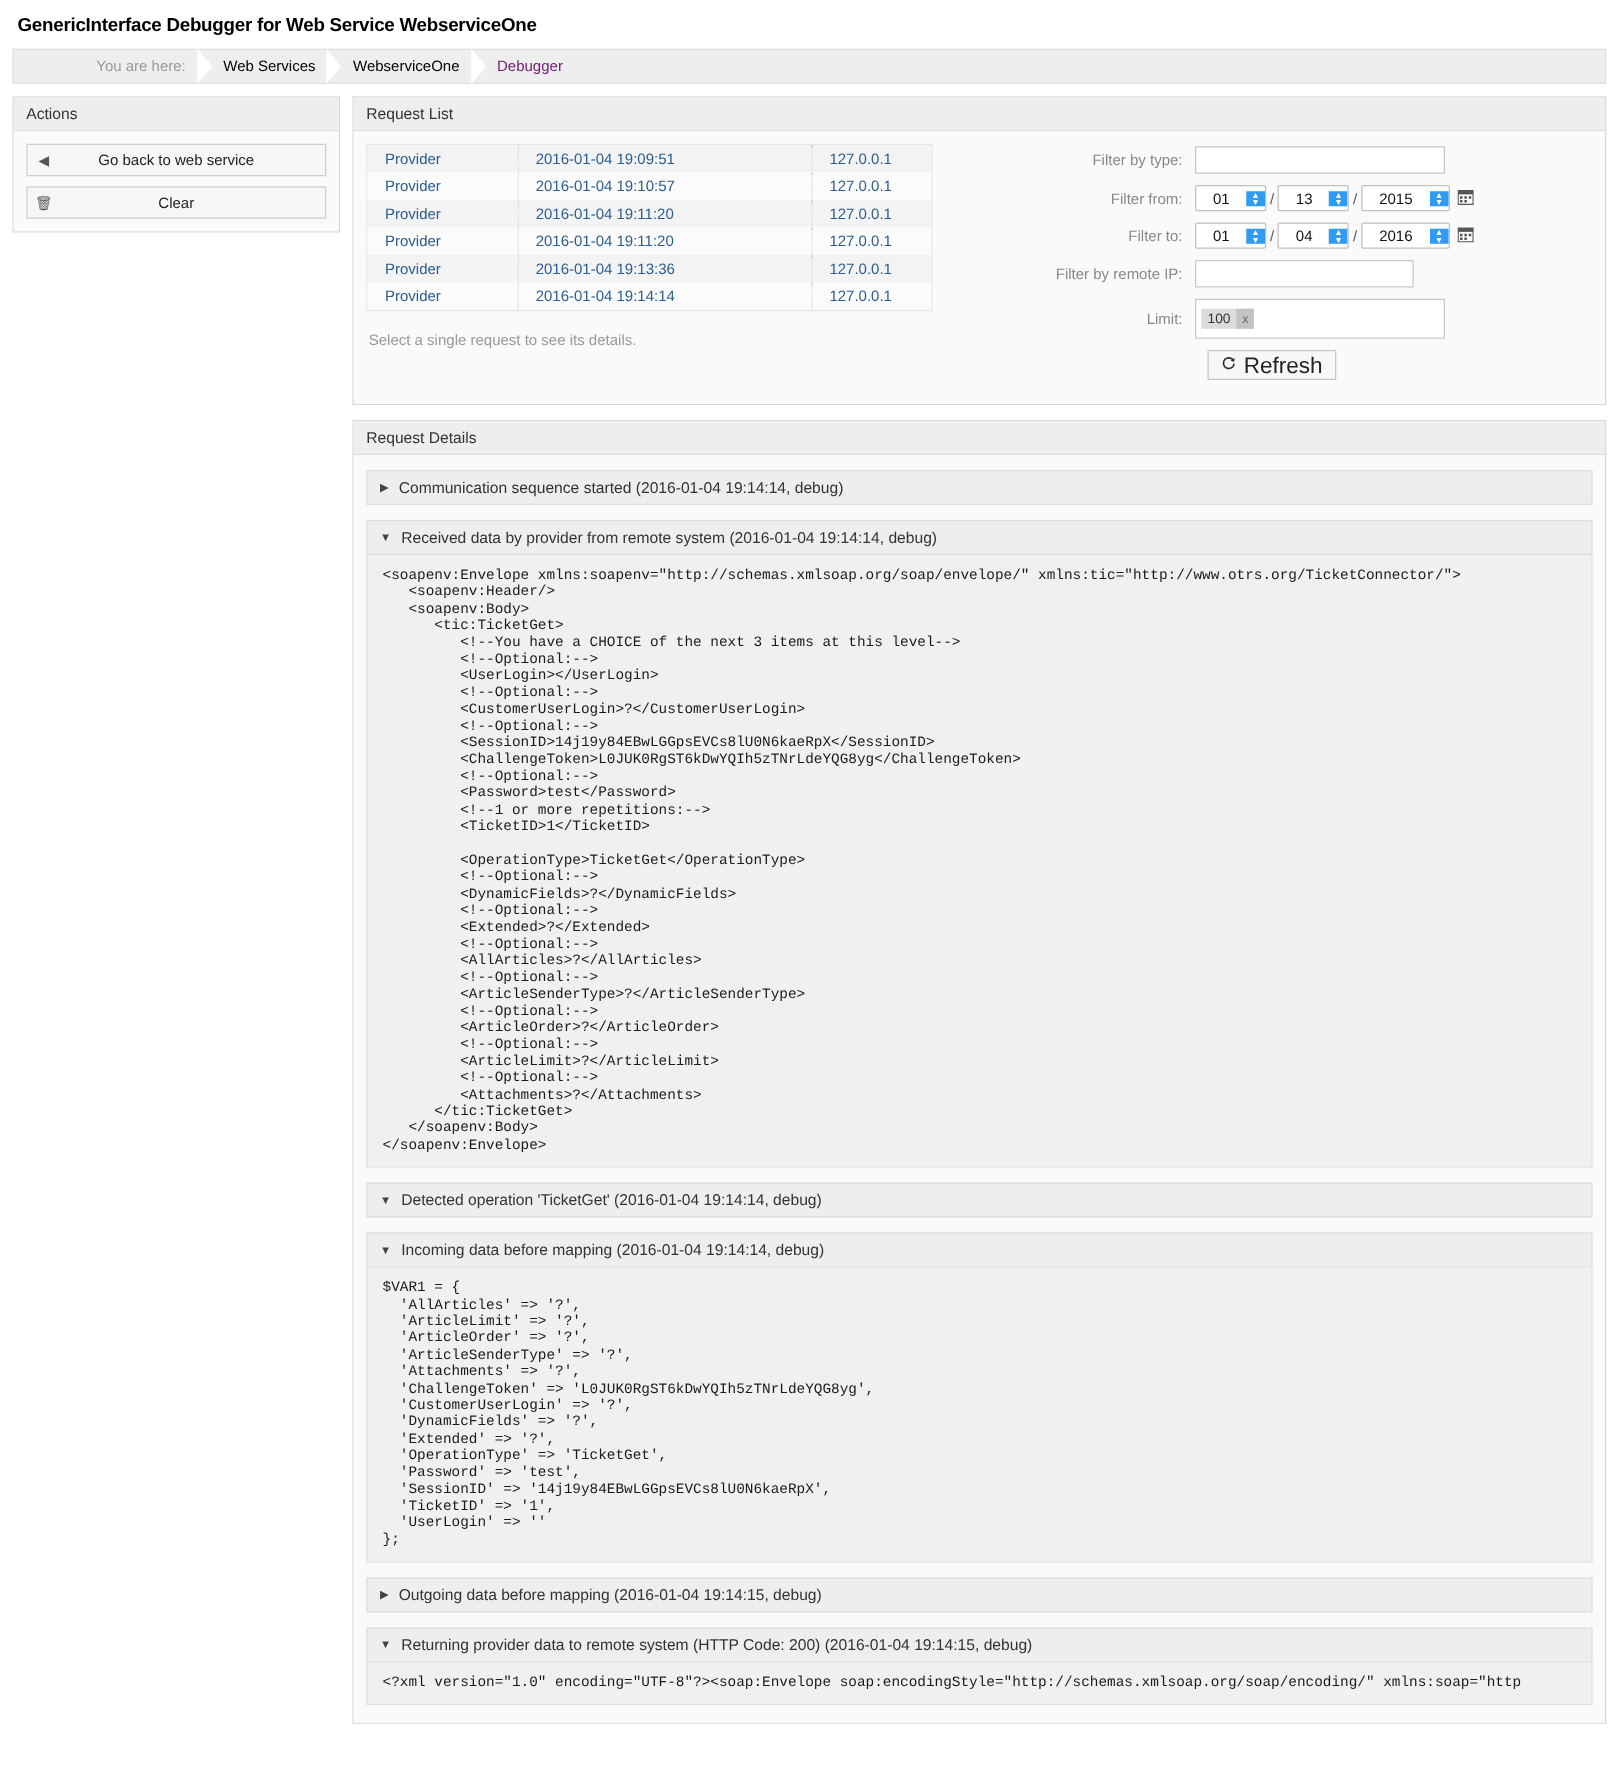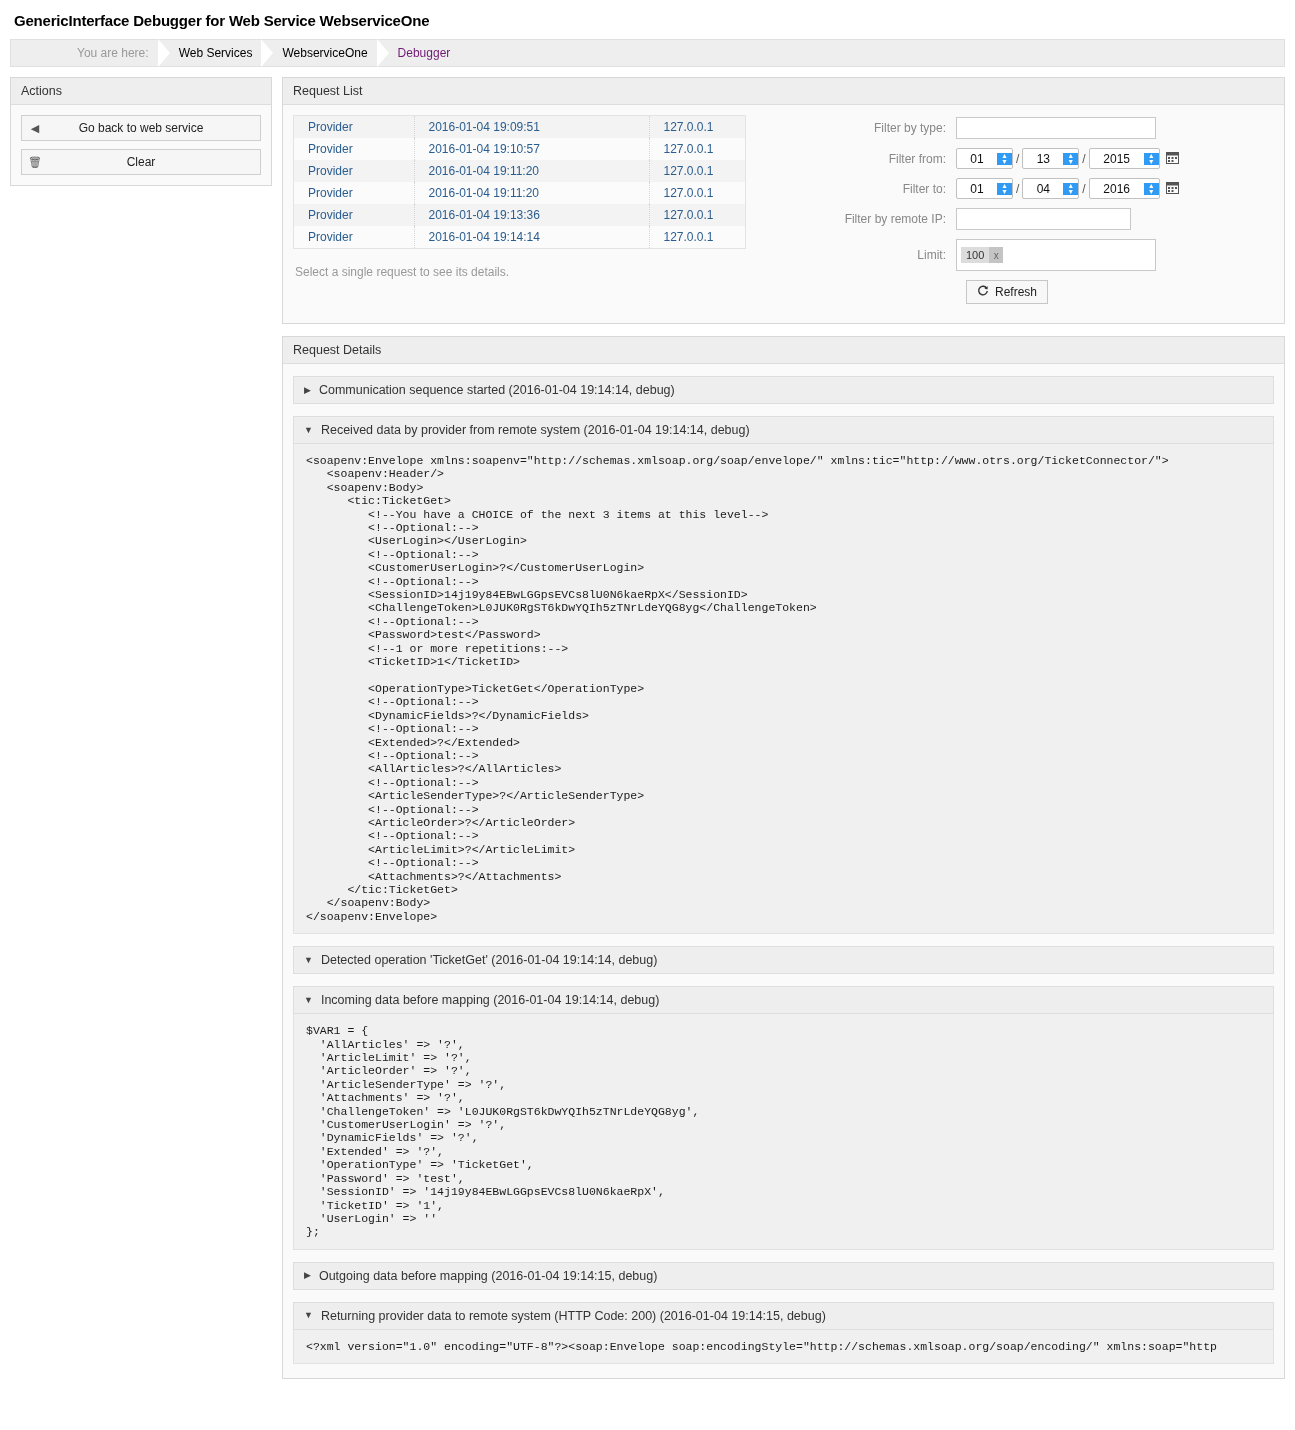--- a/index.html
+++ b/index.html
@@ -155,21 +155,21 @@
     margin-left: 5px; background: #c4c4c4; color: #666;
     width: 14px; height: 16px; display: inline-flex;
     align-items: center; justify-content: center; font-size: 10px;
   }
 
   .refresh-btn {
     margin-left: 200px;
     height: 24px; padding: 0 10px;
     border: 1px solid #c6c6c6; background: #f7f7f7;
     display: inline-flex; align-items: center; gap: 6px;
-    font-size: 12px; color: #222; cursor: pointer;
+    font-size: 18px; color: #222; cursor: pointer;
   }
   .refresh-btn .ricon { font-size: 12px; }
 
   
   .details-body { padding: 12px 10px 14px 10px; background: #fafafa; }
   .acc { margin-bottom: 12px; }
   .acc:last-child { margin-bottom: 0; }
   .acc-head {
     background: #eeeeee;
     border: 1px solid #dedede;

